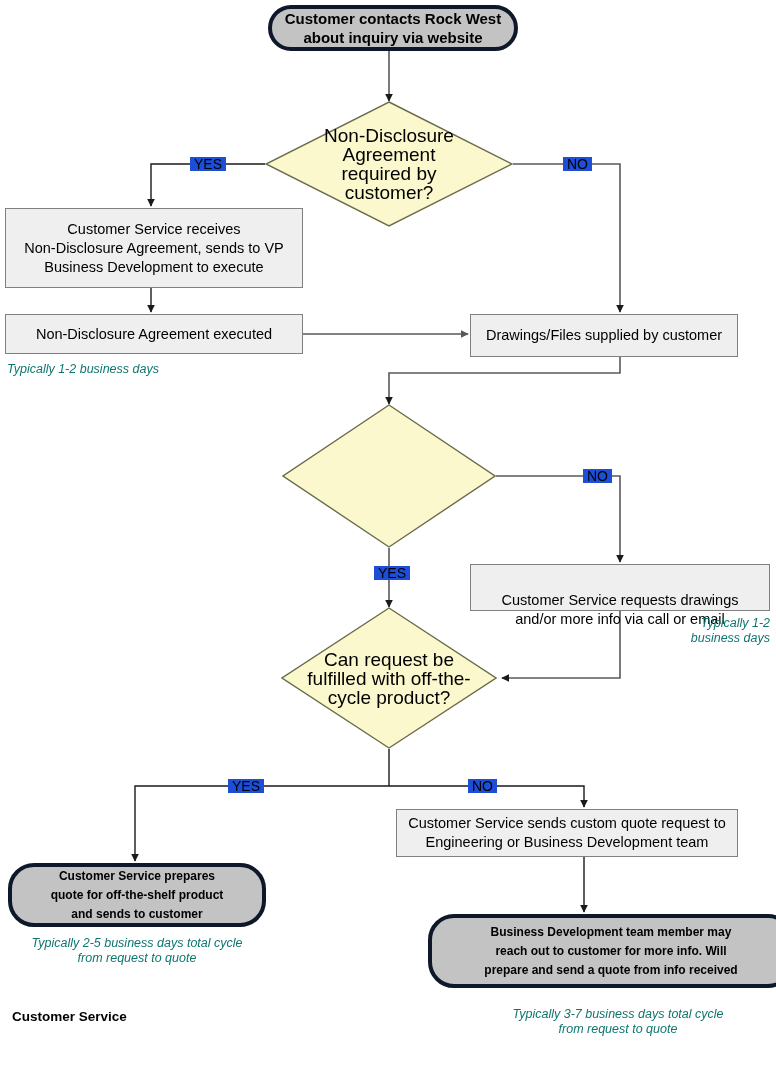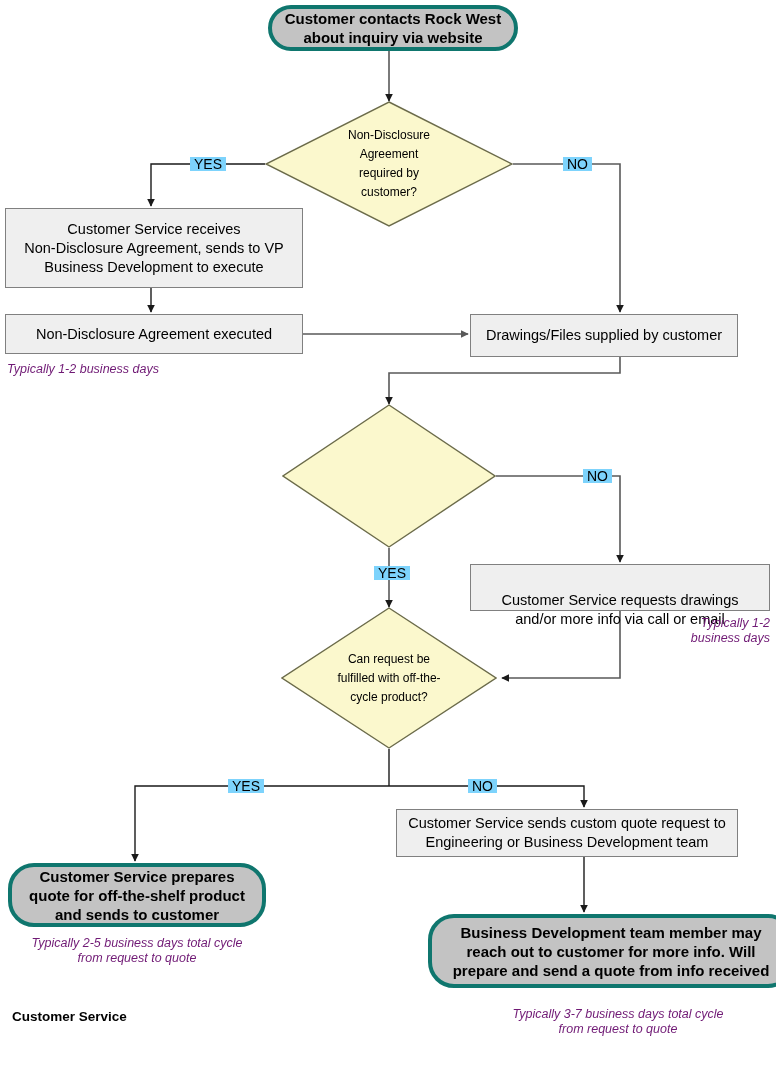--- a/index.html
+++ b/index.html
@@ -29,40 +29,40 @@
     display:flex;
     align-items:center;
     justify-content:center;
     text-align:center;
     color:#000000;
   }
 
   
   .terminator{
     background:#c3c3c3;
-    border:4px solid #0f766e;
+    border:4px solid #0f172a;
     border-radius:26px;
     font-weight:bold;
     font-size:15px;
     line-height:19px;
     letter-spacing:0px;
   }
-  .terminator.small{ font-size:15px; line-height:19px; }
+  .terminator.small{ font-size:12px; line-height:19px; }
 
   
   .process{
     background:#efefef;
     border:1.5px solid #808080;
     font-size:14.5px;
     line-height:19px;
   }
 
   
   .decision{
-    font-size:12px;
+    font-size:19px;
     line-height:19px;
     background:transparent;
     border:none;
   }
   .decision .dtext{
     position:relative;
     z-index:2;
     width:72%;
   }
   .diamondsvg{
@@ -71,32 +71,32 @@
     width:100%; height:100%;
     z-index:1;
   }
 
   
   .edgelabel{
     position:absolute;
     font-size:14px;
     line-height:14px;
     color:#000000;
-    background:#7dd3fc;
+    background:#1d4ed8;
     padding:0 4px;
     white-space:nowrap;
   }
 
   
   .note{
     position:absolute;
     font-style:italic;
     font-size:12.5px;
     line-height:15px;
-    color:#701a75;
+    color:#0f766e;
     white-space:pre-line;
   }
   .note.right{ text-align:right; }
   .note.center{ text-align:center; }
 
   
   .contact{
     position:absolute;
     font-size:13.5px;
     line-height:21px;

